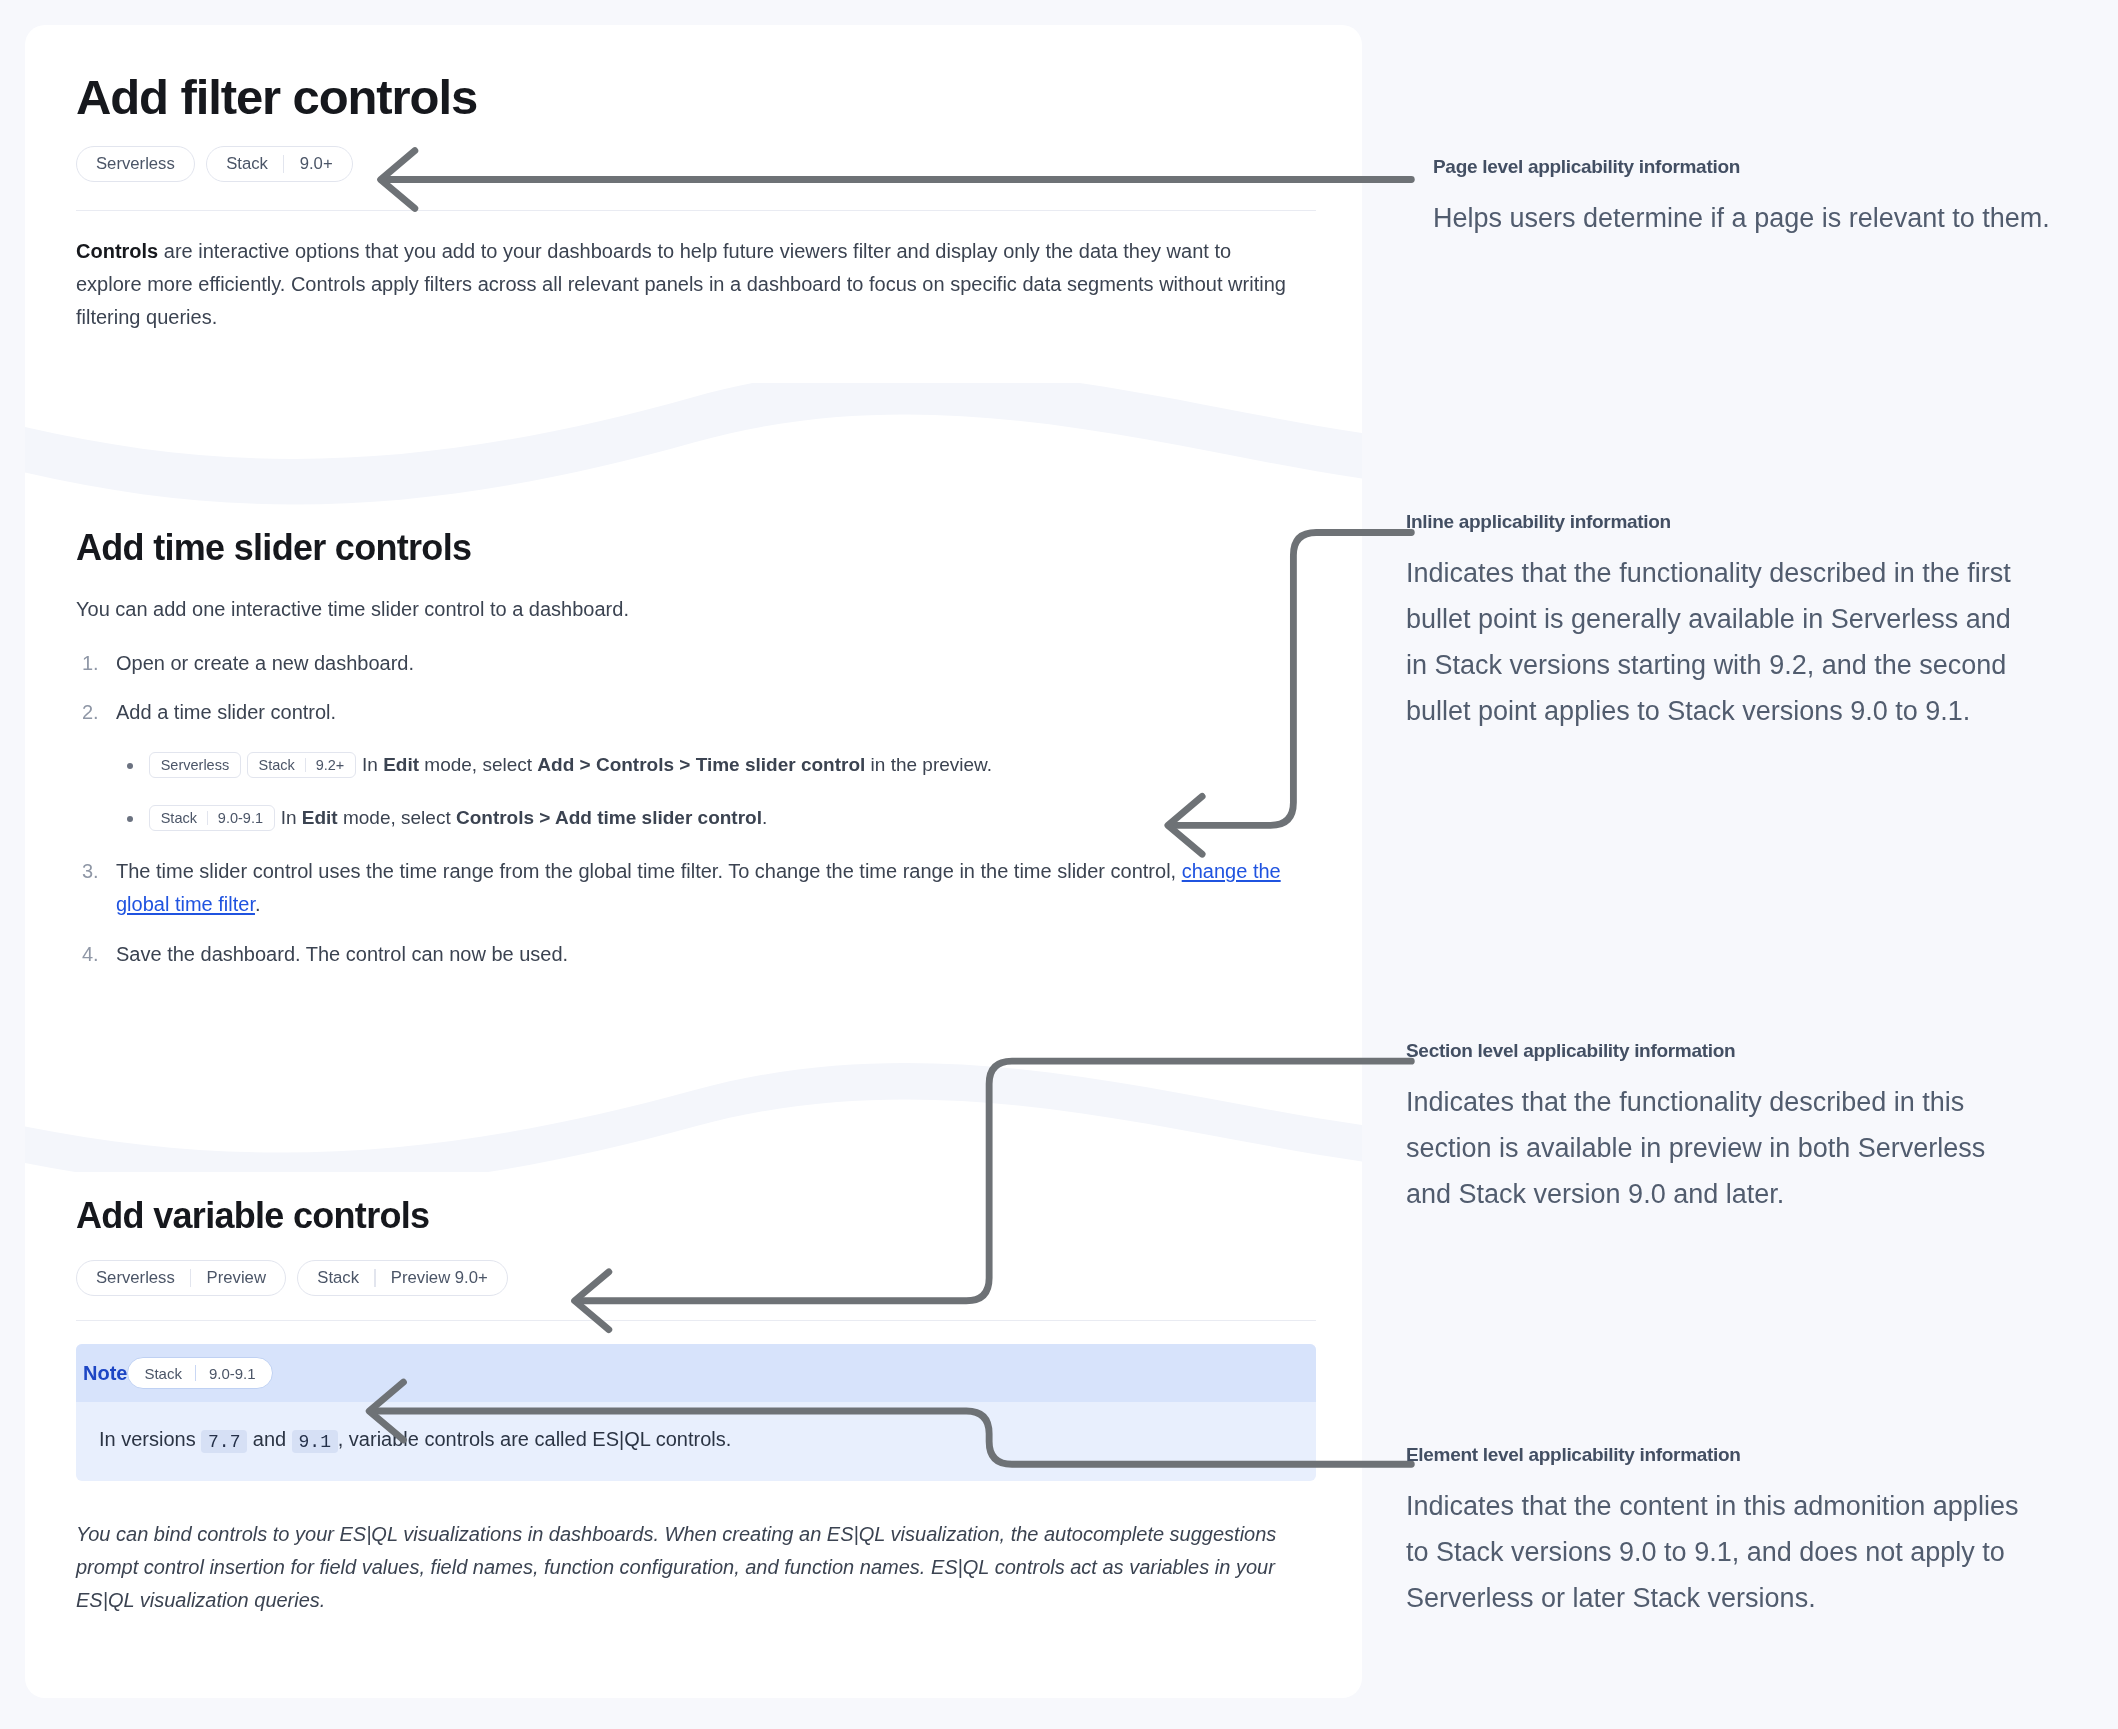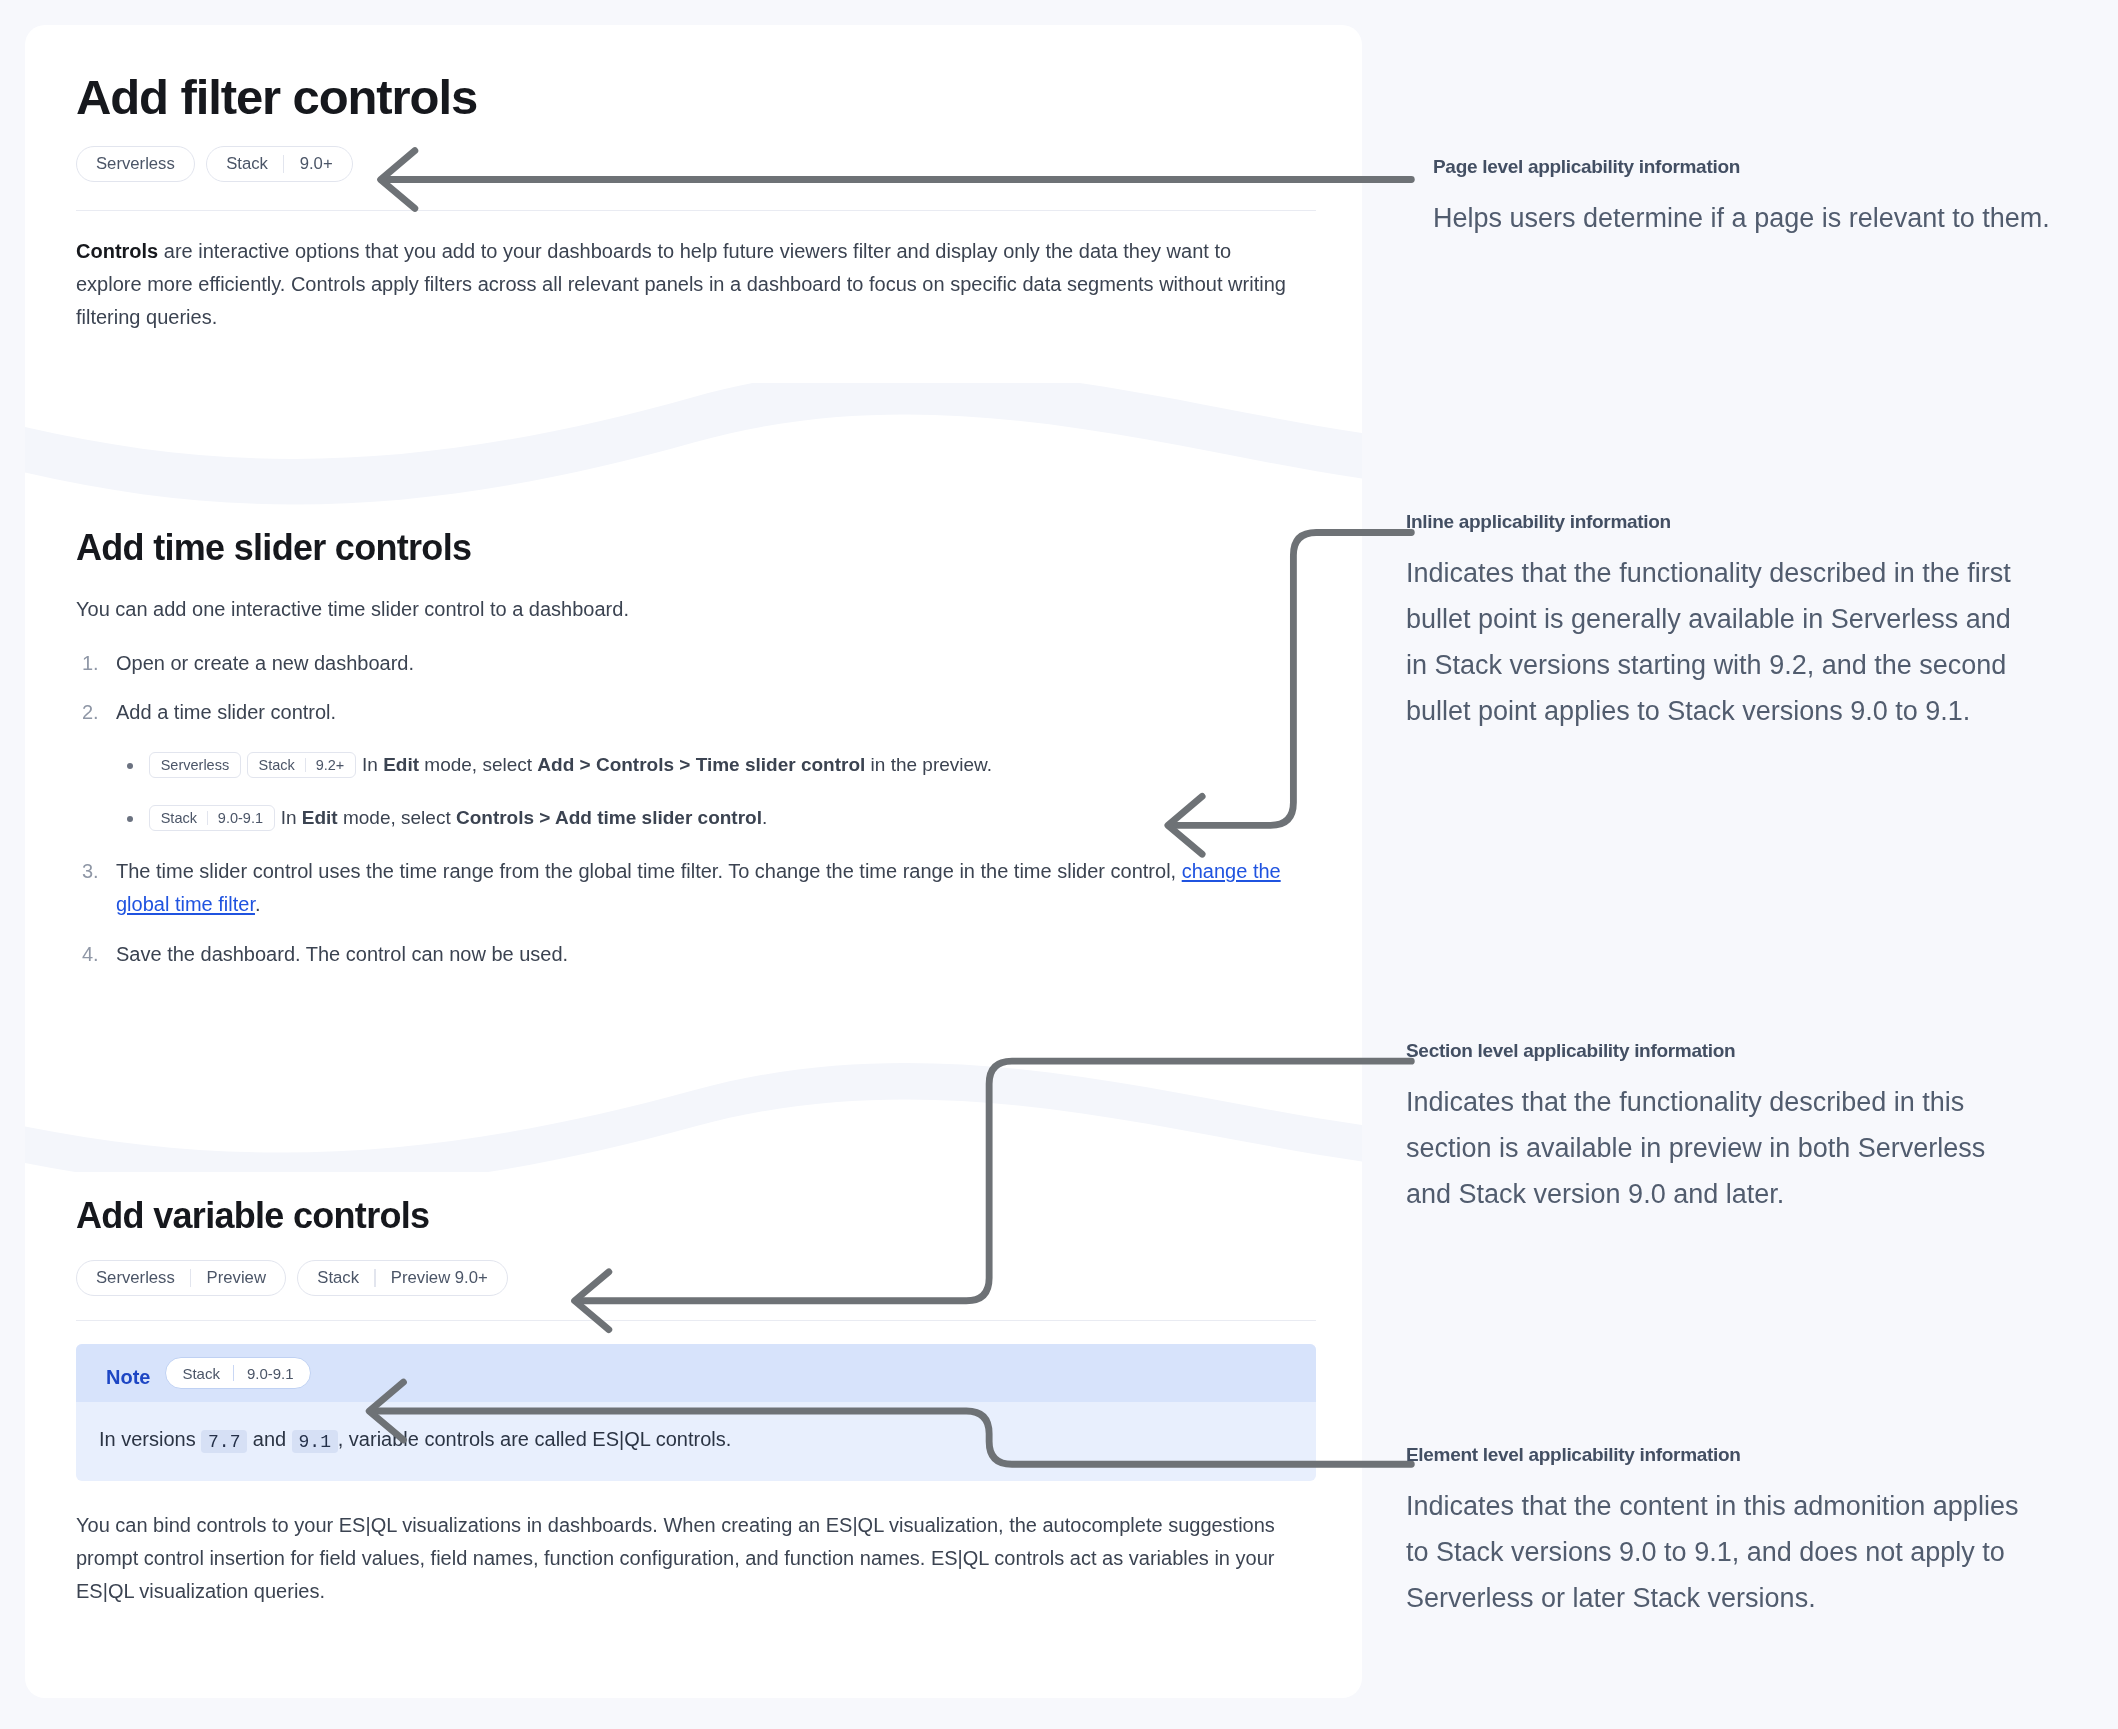--- a/index.html
+++ b/index.html
@@ -127,22 +127,22 @@
   }
 
   
   .admonition{
     border-radius:6px;
     overflow:hidden;
     background:#e8effd;
   }
   .adm-head{
     background:#d7e3fb;
-    display:flex;align-items:flex-end;gap:15px;
-    padding:13px 30px;
+    display:flex;align-items:center;
+    padding:13px 7px;
   }
   .adm-head .adm-label{
     font-size:20px;font-weight:700;color:#1d46c4;
   }
   .adm-head .pill{height:32px;border-color:#bfd1f3;padding:0 13.7px;}
   .adm-head .pill .seg{font-size:15px;}
   .adm-head .pill .sep{margin:0 10.6px;height:16px;background:#c9d7f4;}
   .adm-body{
     padding:21px 23px 23px 23px;
     font-size:20px;line-height:33px;color:#2b3444;
@@ -278,21 +278,21 @@
           <span class="seg">Stack</span>
           <span class="sep"></span>
           <span class="seg">9.0-9.1</span>
         </span>
       </div>
       <div class="adm-body">
         <span>In versions </span><code class="ic">7.7</code><span> and </span><code class="ic">9.1</code><span>, variable controls are called ES|QL controls.</span>
       </div>
     </div>
 
-    <p class="body" style="margin-top:28px;width:1217px;">You can bind controls to your ES|QL visualizations in dashboards. When creating an ES|QL visualization, the autocomplete suggestions prompt control insertion for field values, field names, function configuration, and function names. ES|QL controls act as variables in your ES|QL visualization queries.</p>
+    <p class="body" style="margin-top:37px;width:1217px;font-style:italic;">You can bind controls to your ES|QL visualizations in dashboards. When creating an ES|QL visualization, the autocomplete suggestions prompt control insertion for field values, field names, function configuration, and function names. ES|QL controls act as variables in your ES|QL visualization queries.</p>
   </div>
 </div>
 
 <svg class="connectors" viewBox="0 0 2785 2273">
   <g fill="none" stroke="#6e7276" stroke-width="9" stroke-linecap="round" stroke-linejoin="round">
 
     <path d="M1855,236 L505,236"></path>
     <path d="M545,198 L500,236 L545,274"></path>
 
     <path d="M1855,700 L1730,700 Q1700,700 1700,730 L1700,1055 Q1700,1085 1670,1085 L1540,1085"></path>

